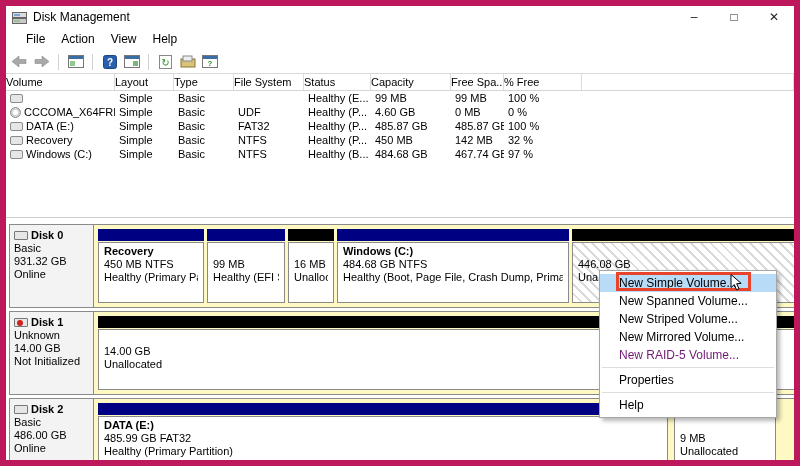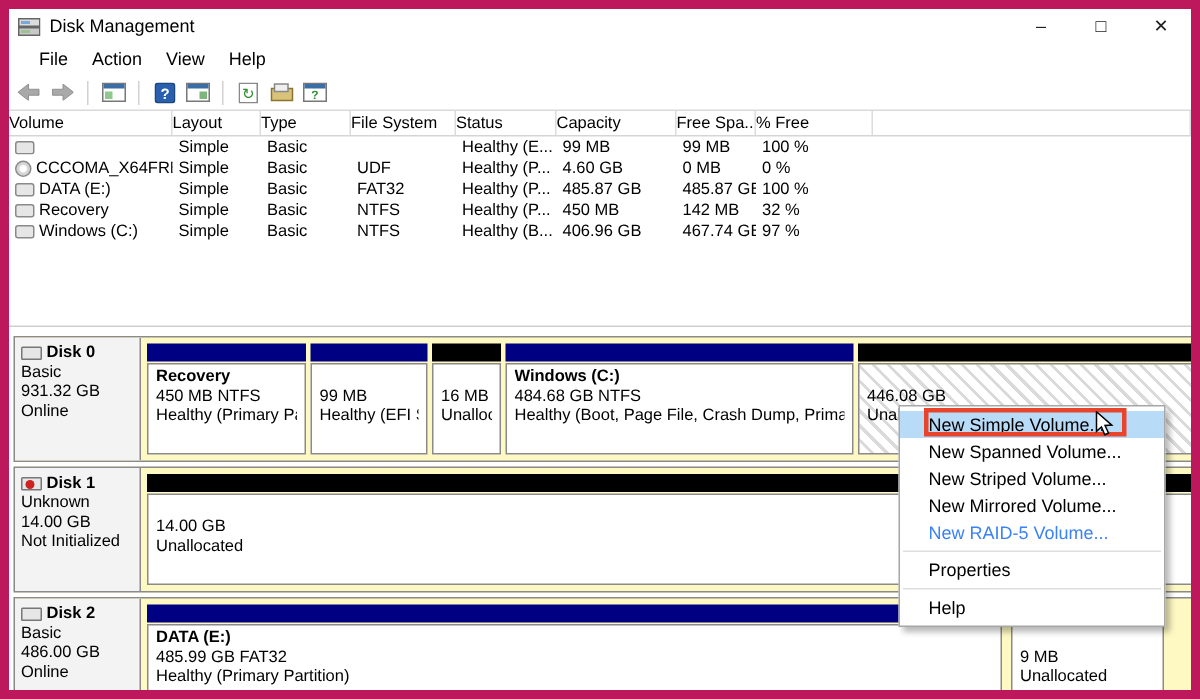--- a/index.html
+++ b/index.html
@@ -65,21 +65,21 @@
   .w-win{width:232px;flex:none;} .w-un{flex:1;}
   .w-full{flex:1;}
   .w-data{width:570px;flex:none;} .w-9{width:102px;flex:none;margin-left:3px;}
 
   
   #ctx { position:absolute; left:593px; top:264px; width:178px; background:#fff;
          border:1px solid #a6a6a6; box-shadow:3px 3px 4px rgba(0,0,0,0.28);
          padding:3px 0; z-index:20; font-size:12px; }
   .ci { height:18px; line-height:18px; padding-left:19px; white-space:nowrap; overflow:hidden; }
   .ci.hl { background:#b8dcf8; }
-  .ci.dis { color:#3b82f6; }
+  .ci.dis { color:#701a75; }
   .csep { height:1px; background:#dedede; margin:3px 2px; }
 
   
   #redbox { position:absolute; left:610px; top:266px; width:135px; height:19px;
             border:3px solid #e8432b; z-index:30; }
   #cursor { position:absolute; left:724px; top:268px; z-index:31; }
 </style>
 </head>
 <body>
 
@@ -233,21 +233,21 @@
 
     <div class="vrow">
       <div class="cell c0 volcell">
           <span class="drive-ico"></span>
           <span>Windows (C:)</span>
         </div>
       <div class="cell c1">Simple</div>
       <div class="cell c2">Basic</div>
       <div class="cell c3">NTFS</div>
       <div class="cell c4">Healthy (B...</div>
-      <div class="cell c5">406.96 GB</div>
+      <div class="cell c5">484.68 GB</div>
       <div class="cell c6">467.74 GB</div>
       <div class="cell c7">97 %</div>
     </div>
   </div>
 
   <div class="split"></div>
 
   <div class="disk-row" style="top:218px;height:84px;">
     <div class="dlabel">
       <div class="dname">

